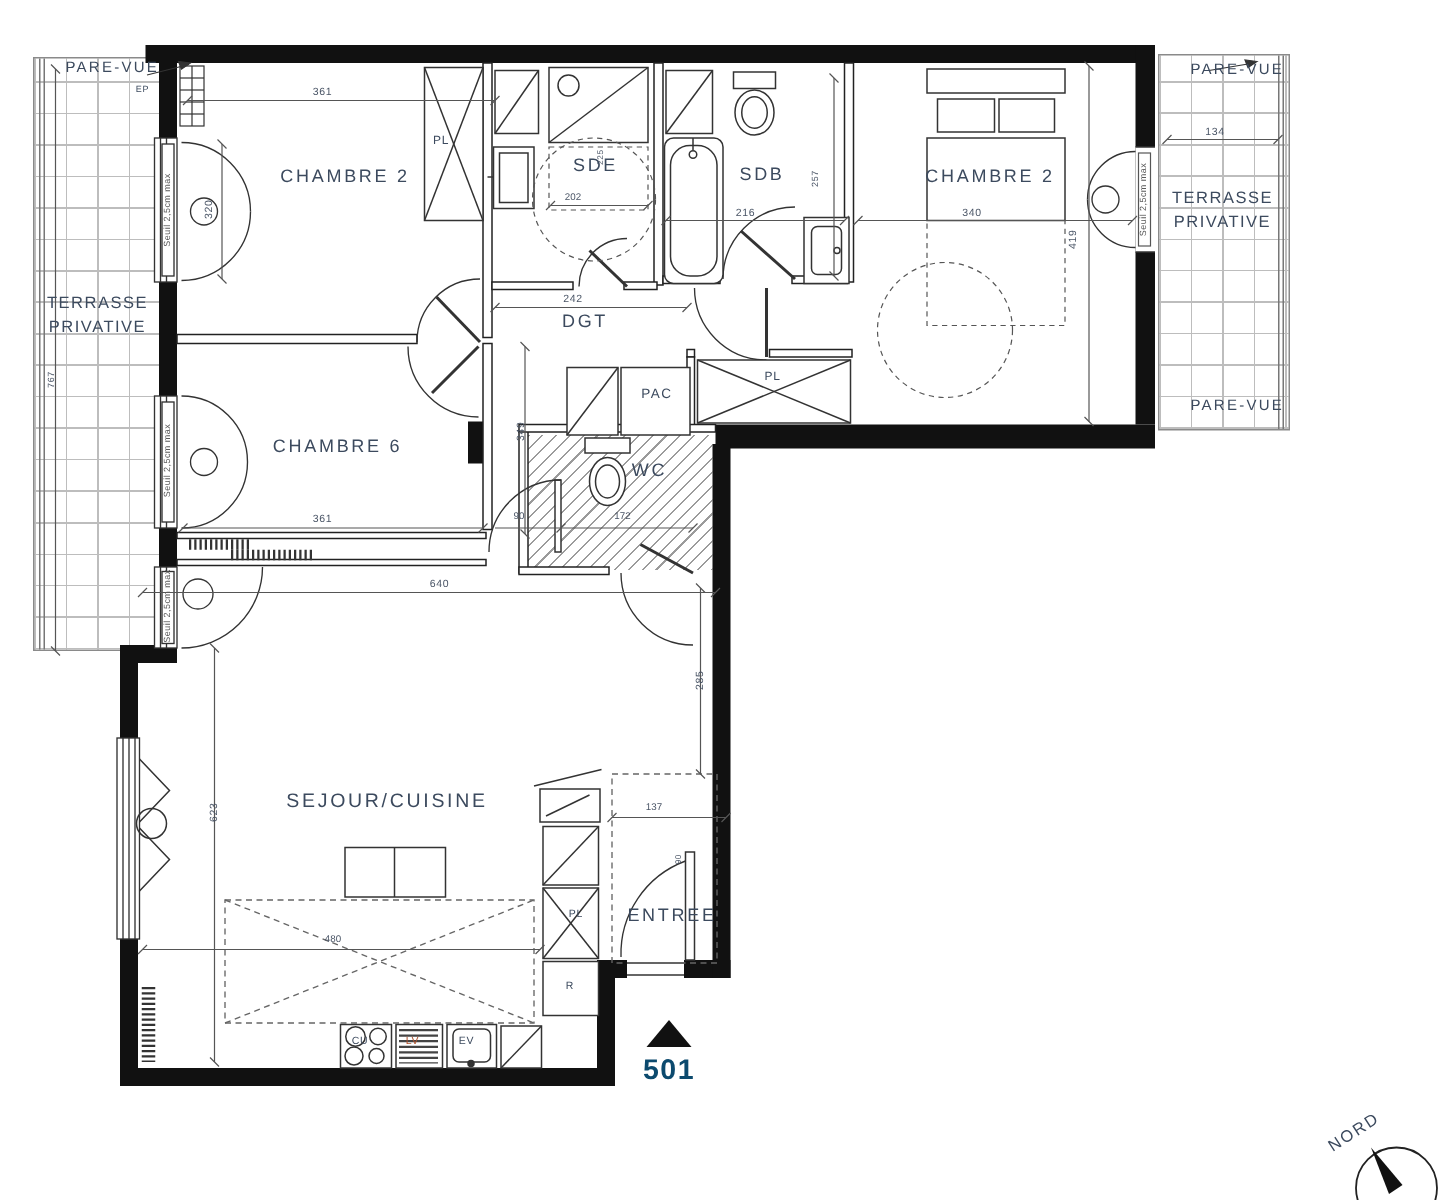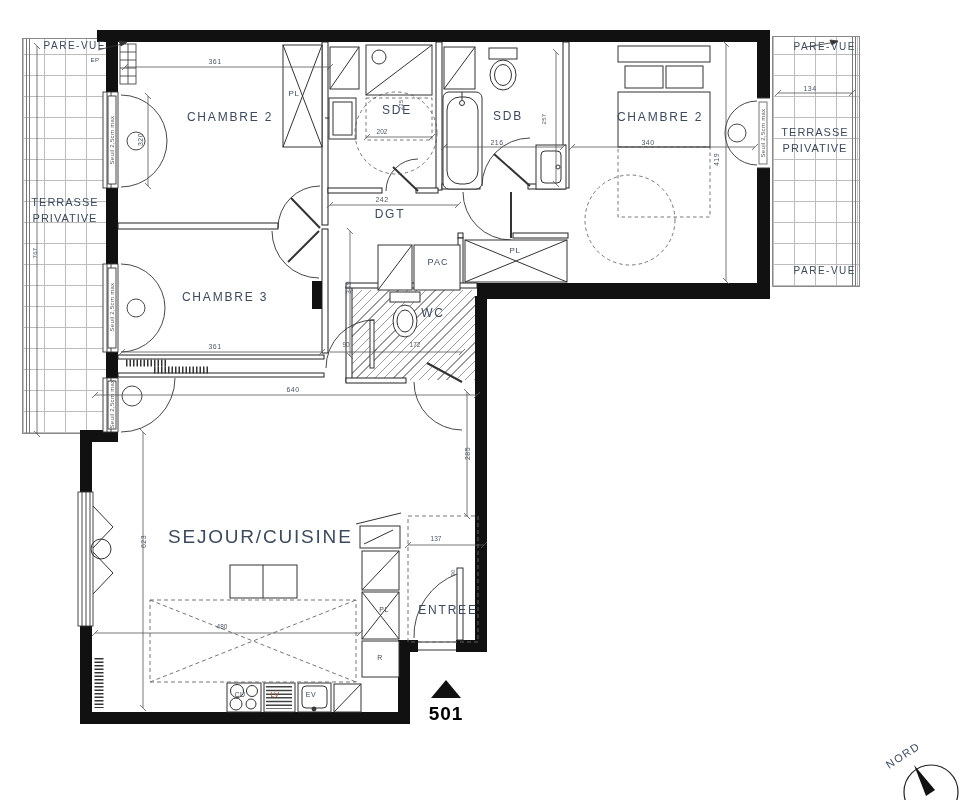--- a/index.html
+++ b/index.html
@@ -9,29 +9,29 @@
     background-image:repeating-linear-gradient(0deg,#bdbdbd 0 1px,transparent 1px 21px),
                      repeating-linear-gradient(90deg,#bdbdbd 0 1px,transparent 1px 21px);
     border:1px solid #8a8a8a;z-index:1;}
   .edgeL{position:absolute;left:3px;top:0;bottom:0;width:2px;border-left:1px solid #777;border-right:1px solid #777;}
   .edgeR{position:absolute;right:3px;top:0;bottom:0;width:2px;border-left:1px solid #777;border-right:1px solid #777;}
   .hatch{position:absolute;z-index:1;background-color:#fff;
     background-image:repeating-linear-gradient(135deg,#9b9b9b 0 1px,transparent 1px 6.5px);}
   svg.draw{position:absolute;left:0;top:0;z-index:3;}
   .lbl{position:absolute;z-index:5;color:#3c4a5e;white-space:nowrap;line-height:1;}
   .room{font-size:12px;letter-spacing:1.8px;text-align:center;}
-  .room-lg{font-size:19px;letter-spacing:1.8px;text-align:center;}
+  .room-lg{font-size:13px;letter-spacing:1.8px;text-align:center;}
   .small{font-size:9px;letter-spacing:1px;text-align:center;}
   .tiny{font-size:7px;letter-spacing:0.5px;text-align:center;}
   .pv{font-size:10px;letter-spacing:1.5px;text-align:right;}
   .dim{font-size:7px;color:#4a5566;text-align:center;letter-spacing:0.4px;}
   .dim6{font-size:6.5px;color:#4a5566;text-align:center;}
   .rot{transform:rotate(-90deg);transform-origin:center center;}
   .seuil{font-size:6px;color:#5a5a5a;text-align:center;letter-spacing:0.3px;}
-  .num501{font-size:19px;font-weight:bold;color:#000000;text-align:center;letter-spacing:1px;}
+  .num501{font-size:19px;font-weight:bold;color:#0c4a6e;text-align:center;letter-spacing:1px;}
   .nord{font-size:11px;letter-spacing:1.5px;color:#3c4a5e;transform:rotate(-33deg);}
 </style>
 </head>
 <body>
 
 <div id="plan">
 
   <div class="terrace" style="left:22px;top:38px;width:84px;height:394px;">
     <div class="edgeL"></div>
   </div>
@@ -289,21 +289,21 @@
 
     <polygon points="431,698 461,698 446,680" fill="#111"></polygon>
     <g>
       <circle cx="931" cy="792" r="27" fill="none" stroke="#222" stroke-width="1.2"></circle>
       <polygon points="926,796 935,790 914,765" fill="#111"></polygon>
     </g>
   </svg>
 
   <div class="lbl room" style="left:150px;top:111px;width:160px;">CHAMBRE 2</div>
   <div class="lbl room" style="left:580px;top:111px;width:160px;">CHAMBRE 2</div>
-  <div class="lbl room" style="left:145px;top:291px;width:160px;">CHAMBRE 3</div>
+  <div class="lbl room" style="left:145px;top:291px;width:160px;">CHAMBRE 6</div>
   <div class="lbl room" style="left:367px;top:104px;width:60px;">SDE</div>
   <div class="lbl room" style="left:478px;top:110px;width:60px;">SDB</div>
   <div class="lbl room" style="left:355px;top:208px;width:70px;">DGT</div>
   <div class="lbl room" style="left:408px;top:307px;width:50px;">WC</div>
   <div class="lbl room-lg" style="left:168px;top:527px;width:180px;">SEJOUR/CUISINE</div>
   <div class="lbl room" style="left:413px;top:563px;width:70px;margin-top:41px;">ENTREE</div>
   <div class="lbl small" style="left:418px;top:258px;width:40px;">PAC</div>
   <div class="lbl tiny" style="left:284px;top:90px;width:20px;font-size:8px;">PL</div>
   <div class="lbl tiny" style="left:500px;top:247px;width:30px;font-size:8px;">PL</div>
   <div class="lbl tiny" style="left:372px;top:606px;width:24px;">PL</div>

